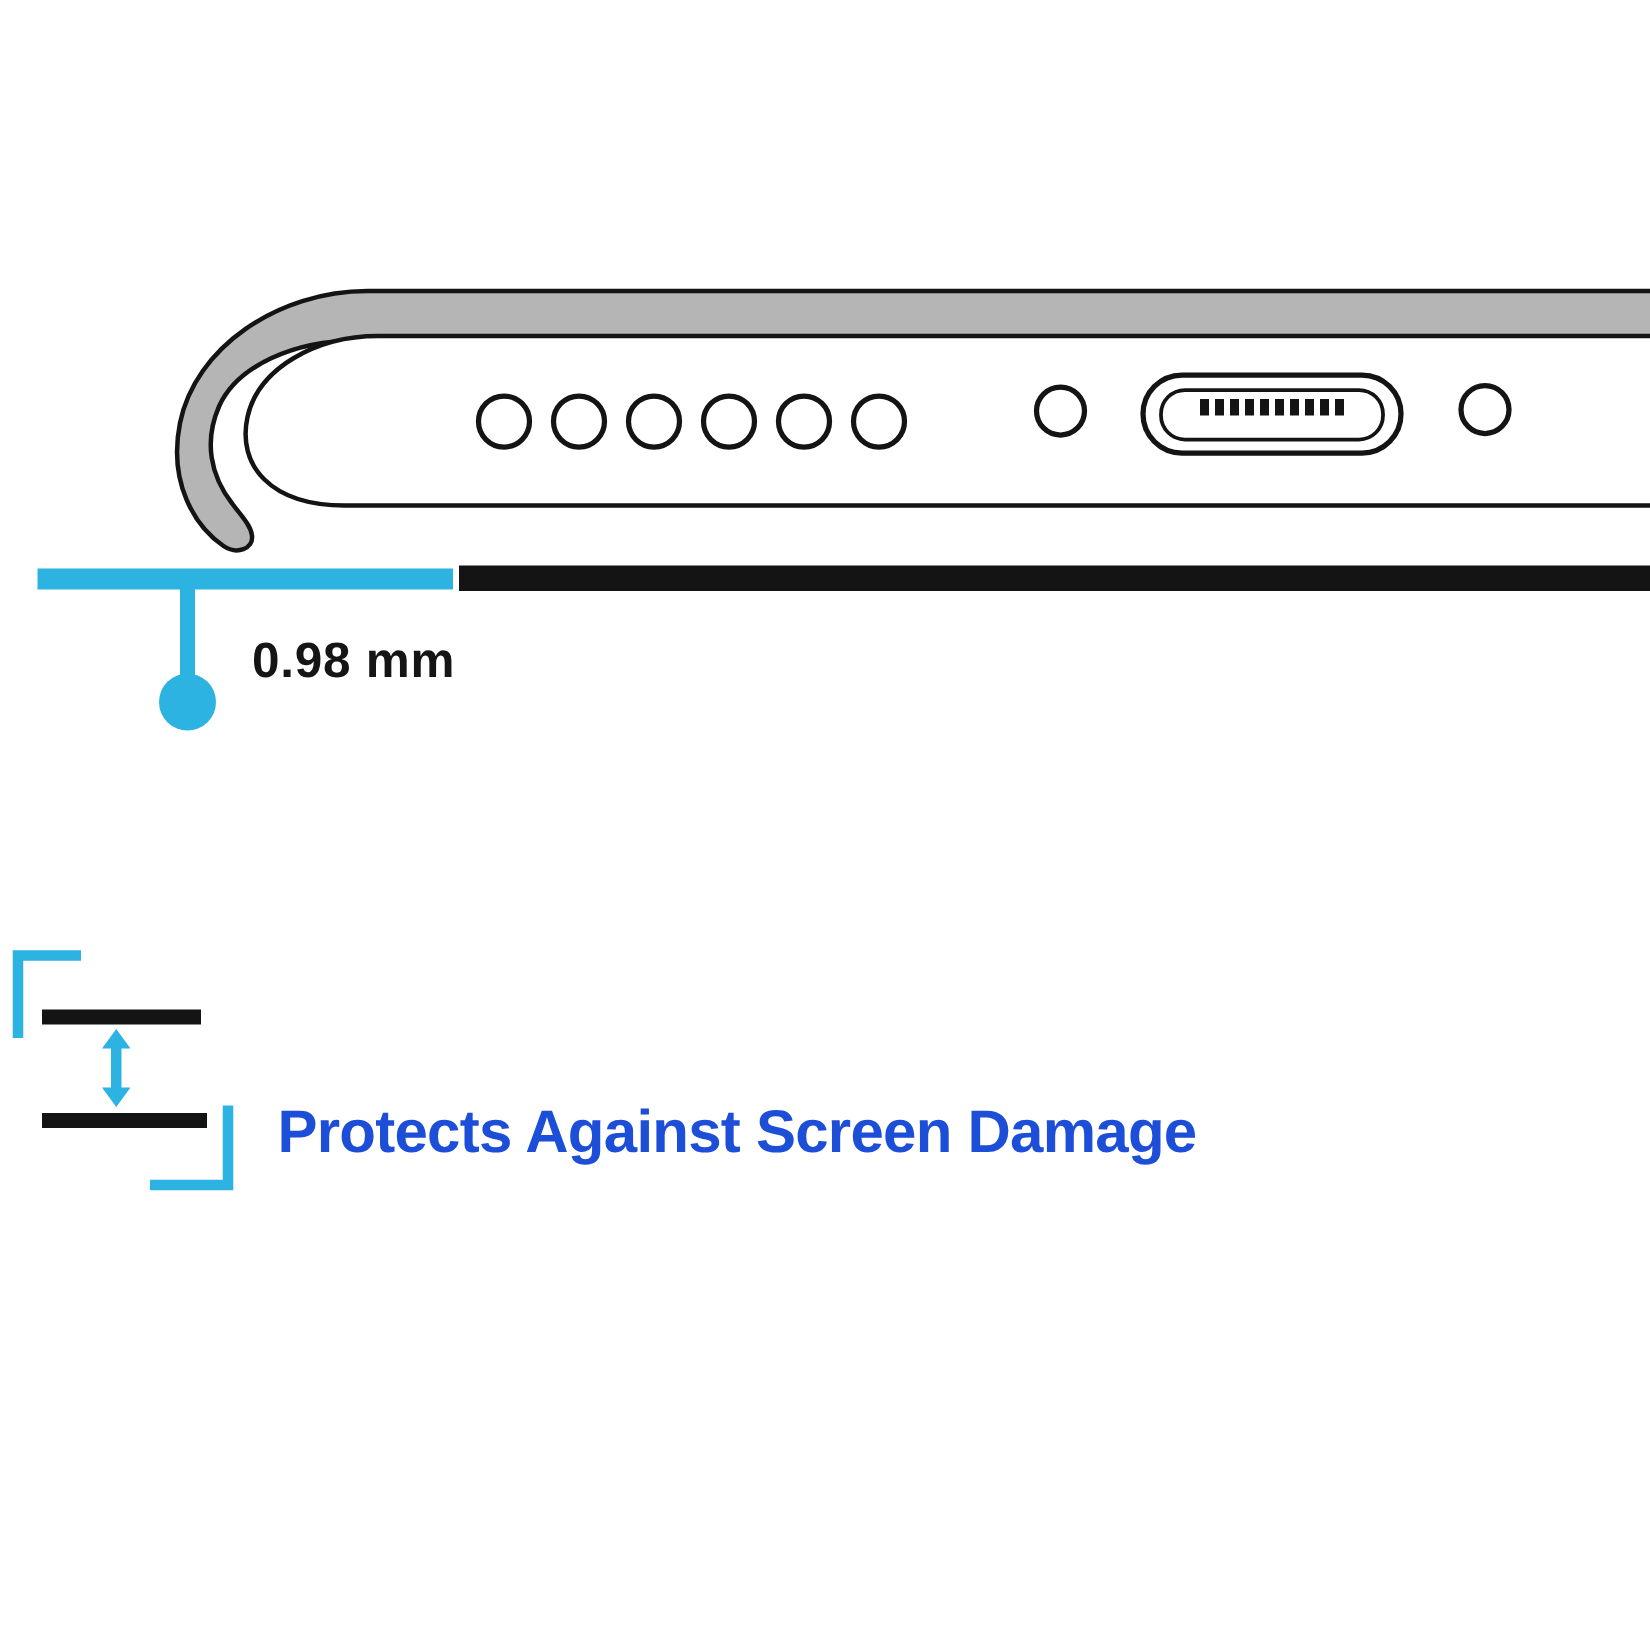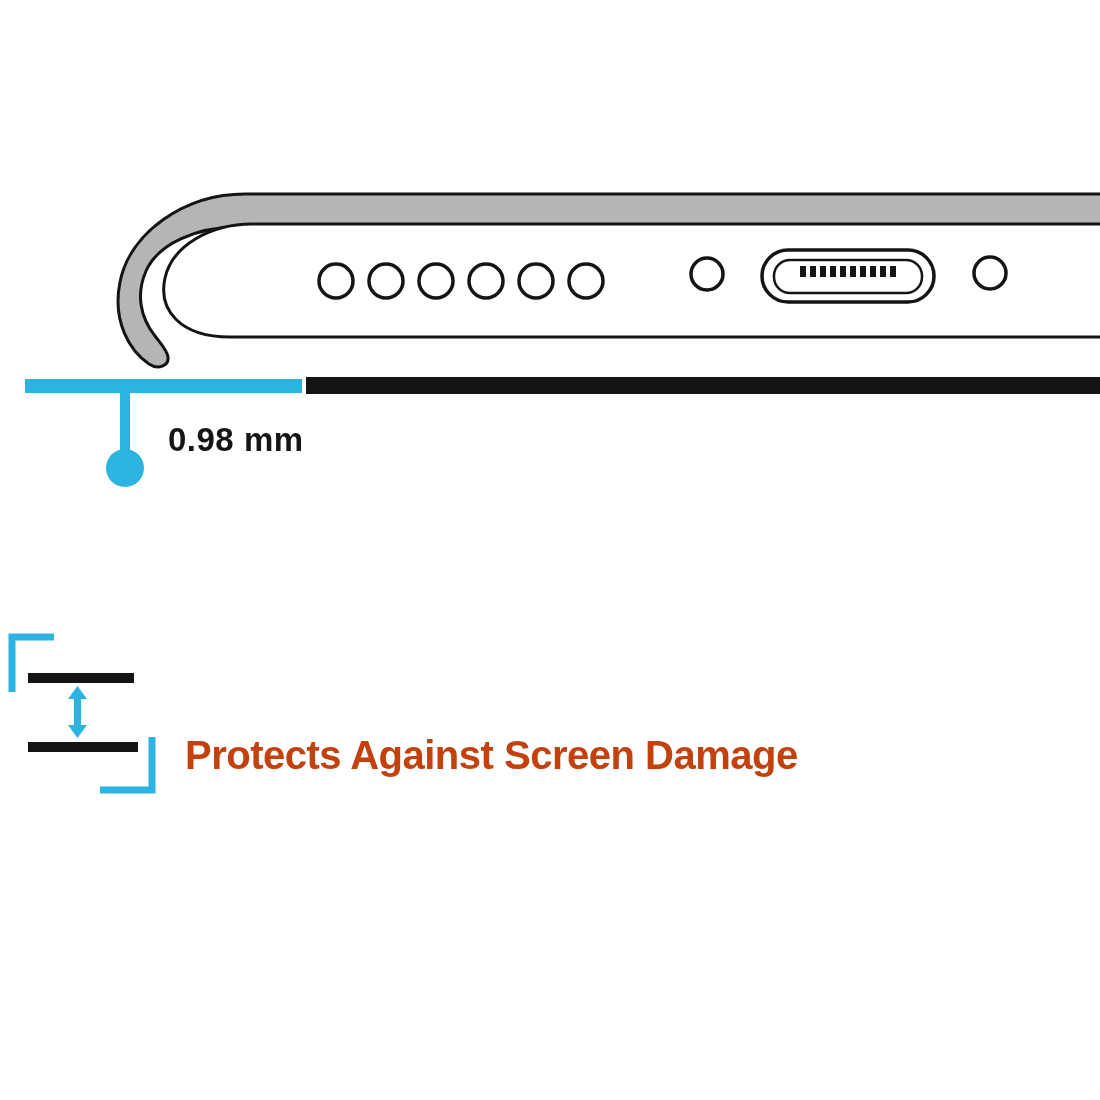--- a/index.html
+++ b/index.html
@@ -40,21 +40,21 @@
     color: #151515;
     white-space: nowrap;
   }
   .feature-subtitle {
     position: absolute;
     left: 185px;
     top: 733px;
     font-size: 40px;
     font-weight: 600;
     letter-spacing: -0.5px;
-    color: #c2410c;
+    color: #1d4ed8;
     white-space: nowrap;
   }
 </style>
 </head>
 <body>
 
 <div class="canvas">
 
   <svg class="layer-svg" viewBox="0 0 1100 1100" aria-hidden="true">
 

